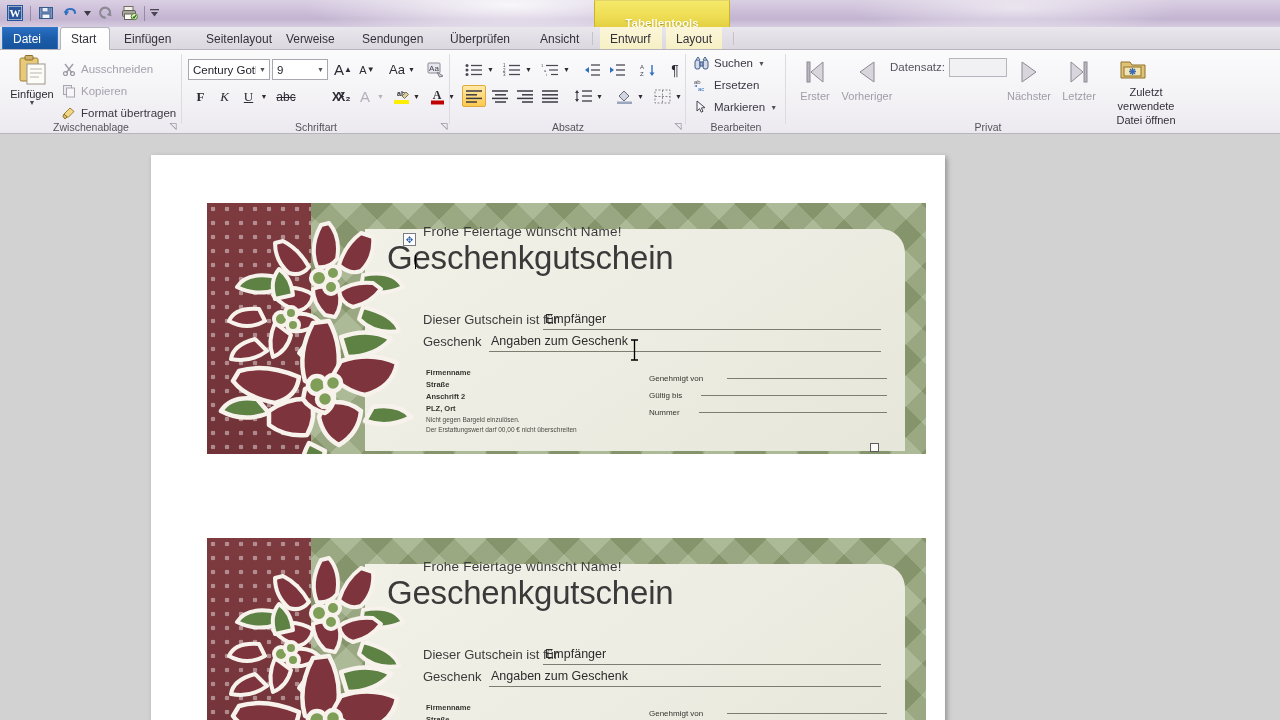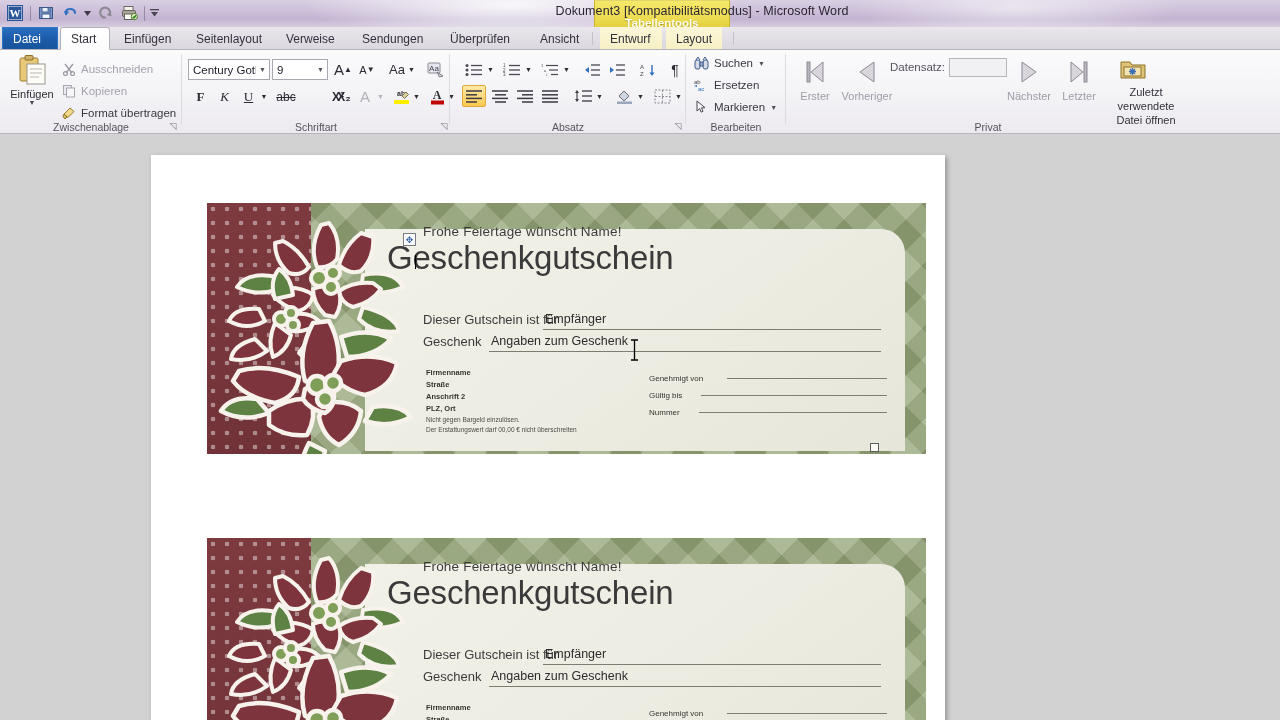--- a/index.html
+++ b/index.html
@@ -246,38 +246,35 @@
         <rect x="0" y="0" width="9" height="1.3" fill="#4a4752"></rect>
         <path d="M1 3 L8 3 L4.5 7.4 Z" fill="#4a4752"></path>
       </svg>
     </div>
   </div>
 
   <div id="ctx-tools">
     <span>Tabellentools</span>
   </div>
 
-  <div id="doc-title">
-    <span>Dokument3 [Kompatibilitätsmodus]  -  Microsoft Word</span>
-  </div>
 </div>
 
 <div id="tabstrip">
   <div id="ctxgroup-frame"></div>
 
   <div class="tab file" style="left:2px;  top:0px; width:56px; height:23px;">
       <span>Datei</span>
     </div>
   <div class="tab active" style="left:60px; width:50px;">
       <span>Start</span>
     </div>
   <div class="tab" style="left:114px; width:68px;">
       <span>Einfügen</span>
     </div>
-  <div class="tab" style="left:186px; width:84px;">
+  <div class="tab" style="left:196px; width:84px;">
       <span>Seitenlayout</span>
     </div>
   <div class="tab" style="left:276px; width:68px;">
       <span>Verweise</span>
     </div>
   <div class="tab" style="left:352px; width:78px;">
       <span>Sendungen</span>
     </div>
   <div class="tab" style="left:440px; width:80px;">
       <span>Überprüfen</span>

